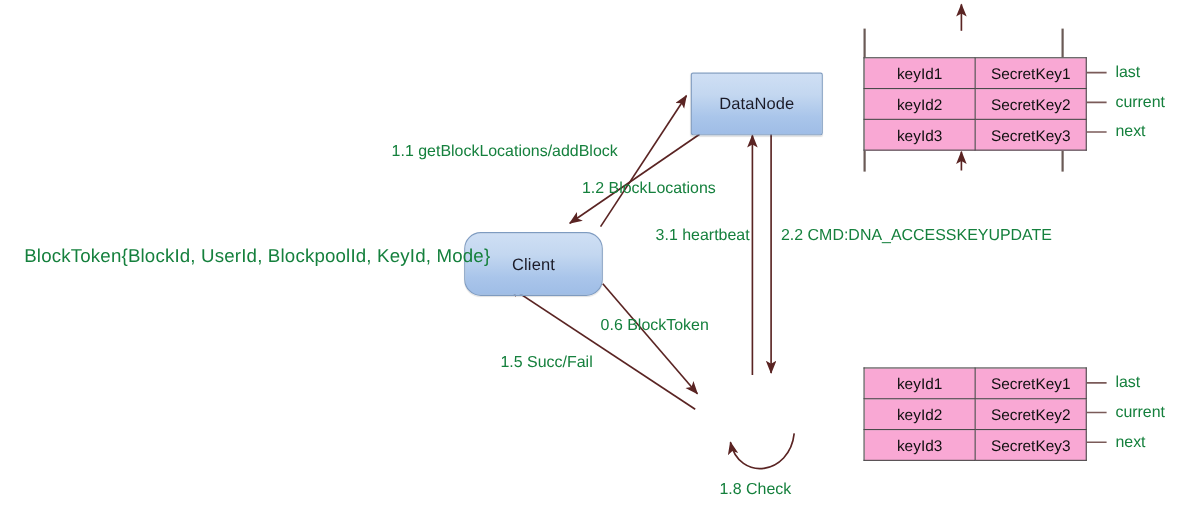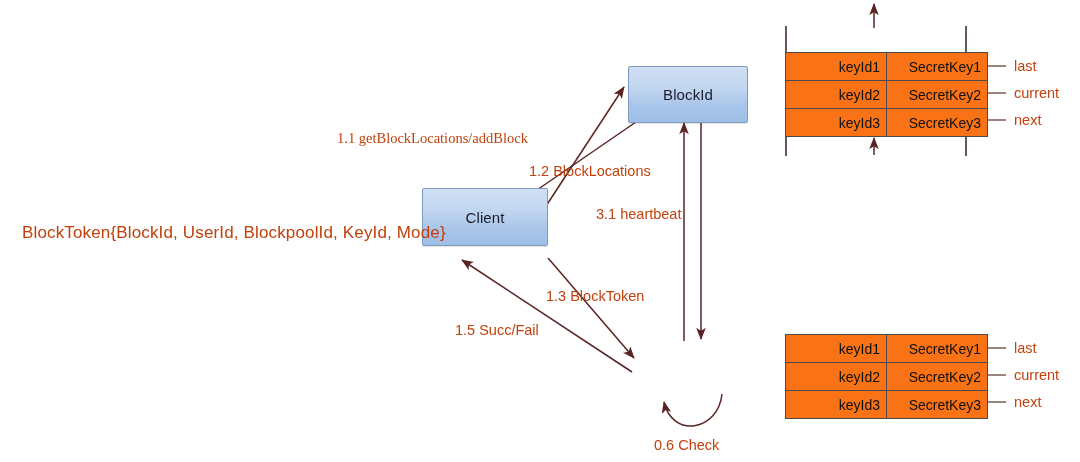--- a/index.html
+++ b/index.html
@@ -47,42 +47,42 @@
   
   .keytable {
     position: absolute;
     border-collapse: collapse;
     background: #fdfdfd;
     table-layout: fixed;
   }
   .keytable td {
     border: 1.5px solid #4a4a4a;
     height: 27px;
-    text-align: right;
+    text-align: center;
     font-size: 14px;
     color: #101010;
     padding: 0 6px;
-    background: #f97316;
+    background: #f9a8d4;
     margin-top: 32px;
   }
   .keytable td.c-key { width: 88px; }
   .keytable td.c-sec { width: 88px; }
 
   
   .rail {
     position: absolute;
     width: 2px;
     background: #6a5a56;
   }
 
   
   .lbl {
     position: absolute;
     font-size: 14.5px;
-    color: #c2410c;
+    color: #15803d;
     white-space: nowrap;
     line-height: 1;
   }
   .lbl.sidecap { font-size: 14.5px; }
   .lbl.formula {
     font-size: 17px;
     letter-spacing: 0.15px;
   }
 </style>
 </head>
@@ -126,40 +126,41 @@
       <line x1="1006" y1="348" x2="972" y2="348" marker-end="url(#ah)" stroke="#7a5a58"></line>
       <line x1="1006" y1="375" x2="972" y2="375" marker-end="url(#ah)" stroke="#7a5a58"></line>
       <line x1="1006" y1="402" x2="972" y2="402" marker-end="url(#ah)" stroke="#7a5a58"></line>
     </g>
   </svg>
 
   <div class="rail" style="left:785px; top:26px; height:130px;"></div>
   <div class="rail" style="left:965px; top:26px; height:130px;"></div>
 
   <div class="node" style="left:628px; top:66px; width:118px; height:55px;">
-    <span class="node-label">BlockId</span>
+    <span class="node-label">DataNode</span>
   </div>
 
-  <div class="node" style="left:422px; top:188px; width:124px; height:56px;">
+  <div class="node" style="left:422px; top:211px; width:124px; height:56px;border-radius:15px;">
     <span class="node-label">Client</span>
   </div>
 
 
-  <div class="lbl" style="left:337px; top:131px;font-family:Liberation Serif, serif;">1.1 getBlockLocations/addBlock</div>
+  <div class="lbl" style="left:356px; top:131px;">1.1 getBlockLocations/addBlock</div>
 
   <div class="lbl" style="left:529px; top:164px;">1.2 BlockLocations</div>
 
-  <div class="lbl" style="left:546px; top:289px;">1.3 BlockToken</div>
-
-  <div class="lbl" style="left:654px; top:438px;">0.6 Check</div>
+  <div class="lbl" style="left:546px; top:289px;">0.6 BlockToken</div>
+
+  <div class="lbl" style="left:654px; top:438px;">1.8 Check</div>
 
   <div class="lbl" style="left:455px; top:323px;text-align:right;">1.5 Succ/Fail</div>
 
   <div class="lbl" style="left:596px; top:207px;">3.1 heartbeat</div>
 
+  <div class="lbl" style="left:710px; top:207px;">2.2 CMD:DNA_ACCESSKEYUPDATE</div>
 
   <div class="lbl formula" style="left:22px; top:224px;">BlockToken{BlockId,  UserId,  BlockpoolId,  KeyId,  Mode}</div>
 
   <table class="keytable" style="left:785px; top:52px;">
     <tbody>
       <tr>
         <td class="c-key">keyId1</td>
         <td class="c-sec">SecretKey1</td>
       </tr>
       <tr>

